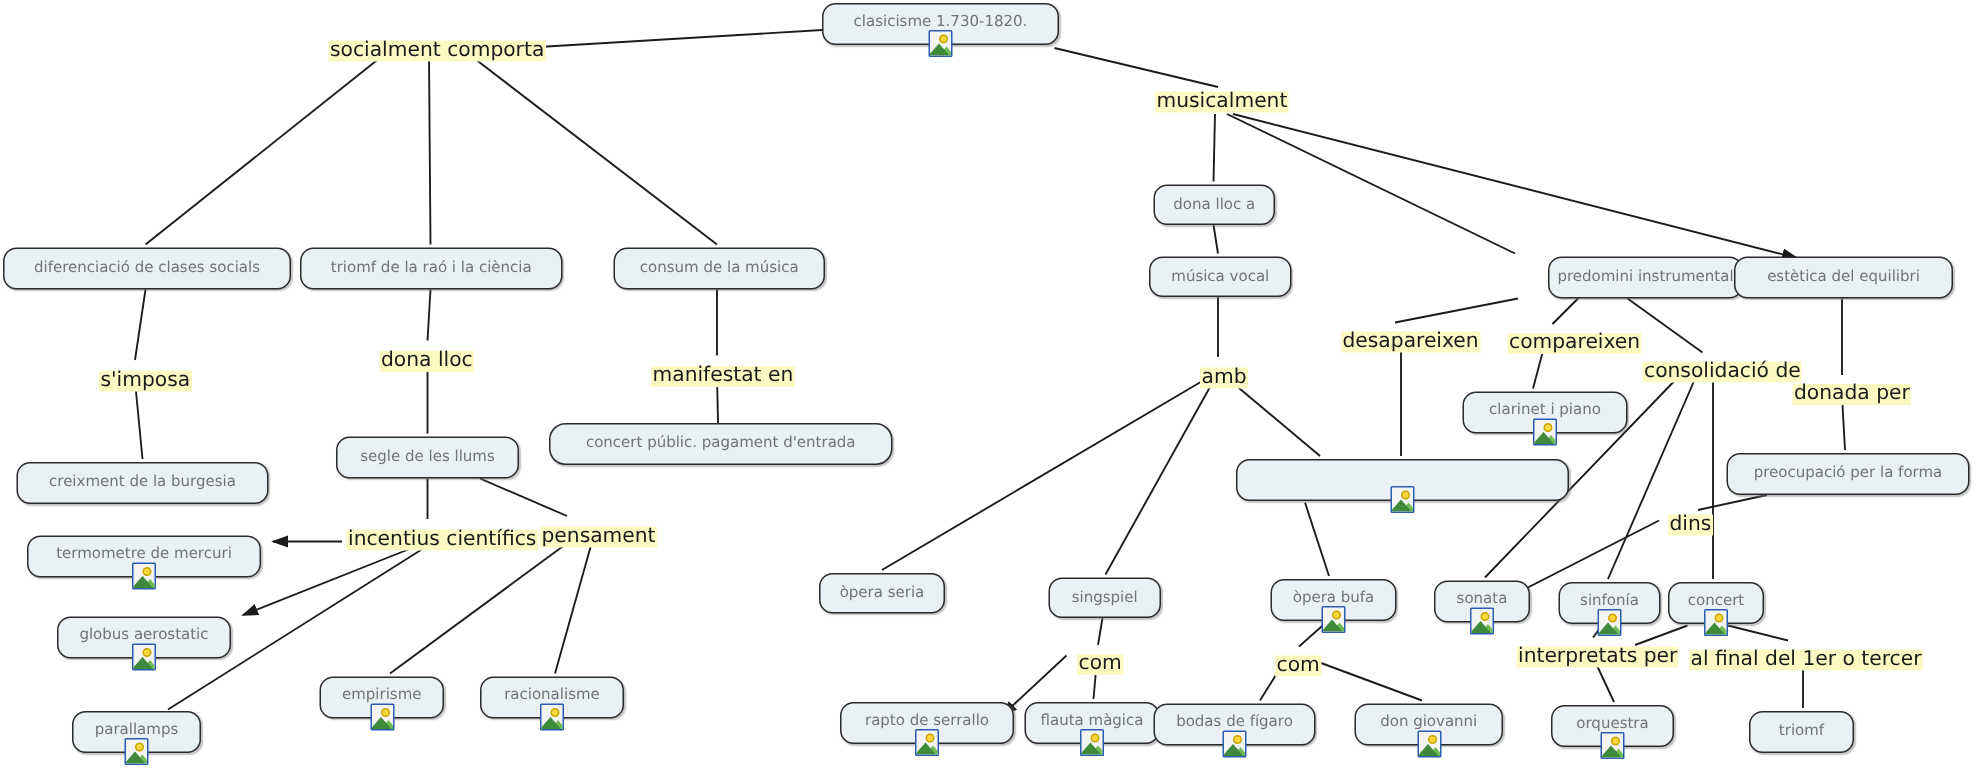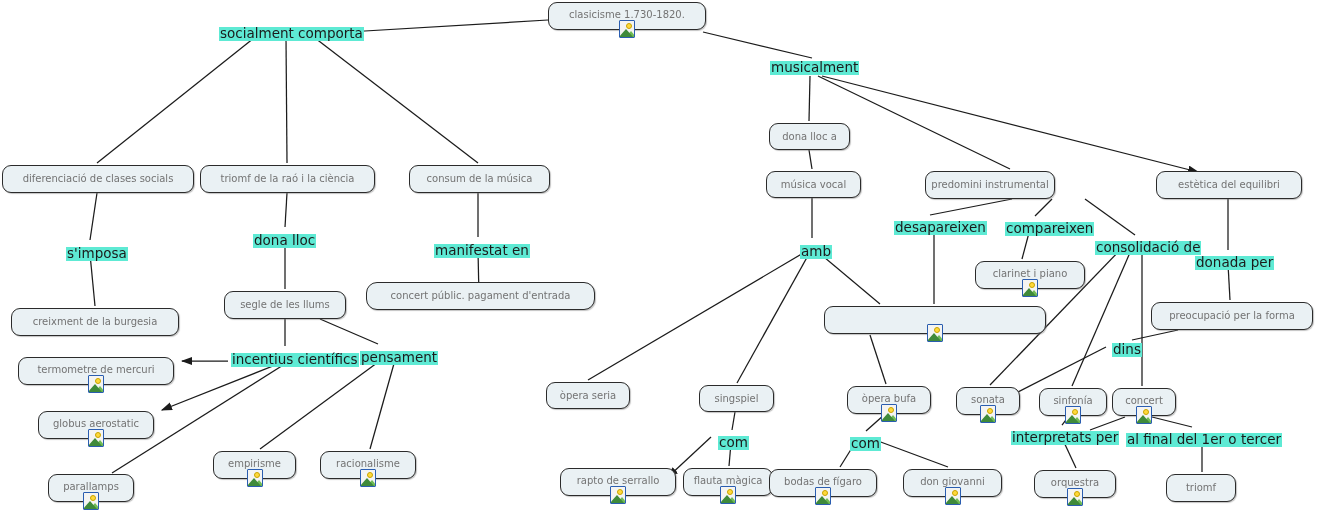--- a/index.html
+++ b/index.html
@@ -89,21 +89,21 @@
     height: 0;
     border-left: 5px solid transparent;
     border-right: 5px solid transparent;
     border-bottom: 6px solid #6fbb55;
   }
   .edge-label {
     position: absolute;
     font-size: 13.5px;
     color: #1b1b1b;
     white-space: nowrap;
-    background: #5eead4;
+    background: #fef9c3;
     line-height: 1;
     padding: 0 1px;
   }
   .link-line {
     stroke: #1b1b1b;
     stroke-width: 1.25;
     fill: none;
   }
 </style>
 </head>
@@ -235,21 +235,21 @@
           <span class="hill2"></span>
           <span class="hill"></span>
         </span>
       </div>
       <div class="node" style="left: 769px; top: 123px; width: 81px; height: 27px;">
         <span class="label">dona lloc a</span>
       </div>
       <div class="node" style="left: 766px; top: 171px; width: 95px; height: 27px;">
         <span class="label">música vocal</span>
       </div>
-      <div class="node" style="left: 925px; top: 171px; width: 130px; height: 28px;">
+      <div class="node" style="left: 1032px; top: 171px; width: 130px; height: 28px;">
         <span class="label">predomini instrumental</span>
       </div>
       <div class="node" style="left: 1156px; top: 171px; width: 146px; height: 28px;">
         <span class="label">estètica del equilibri</span>
       </div>
       <div class="node has-icon" style="left: 975px; top: 261px; width: 110px; height: 28px;">
         <span class="label">clarinet i piano</span>
         <span class="pic-icon">
           <span class="sun"></span>
           <span class="hill2"></span>

